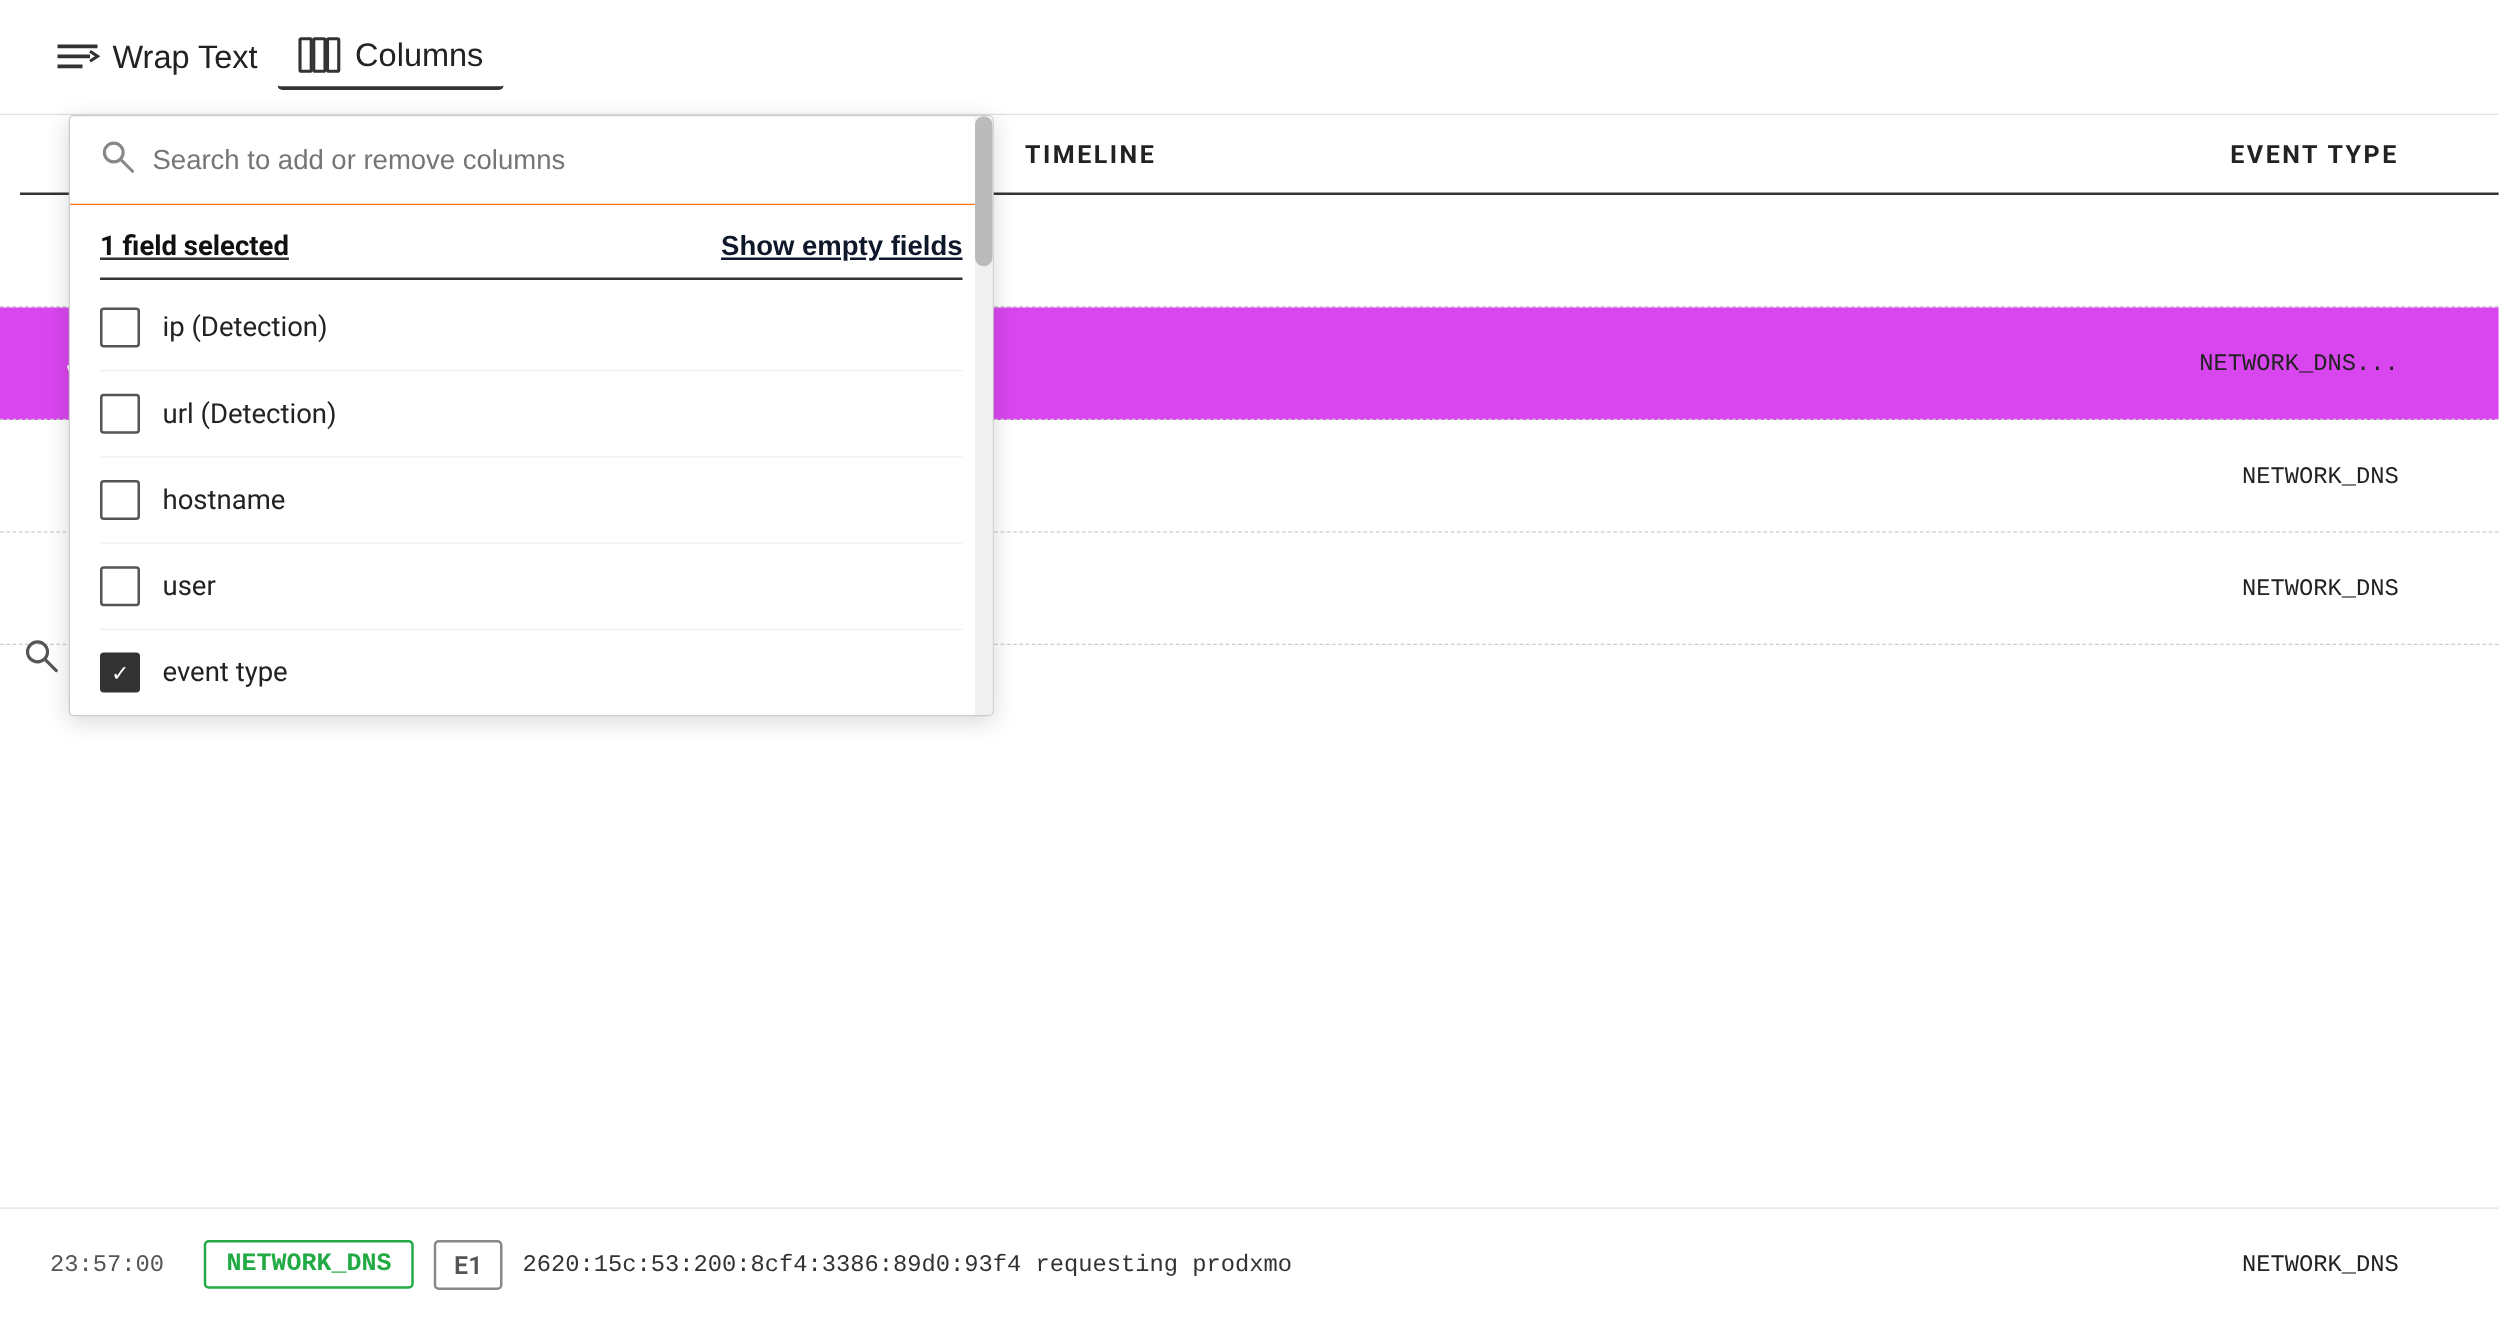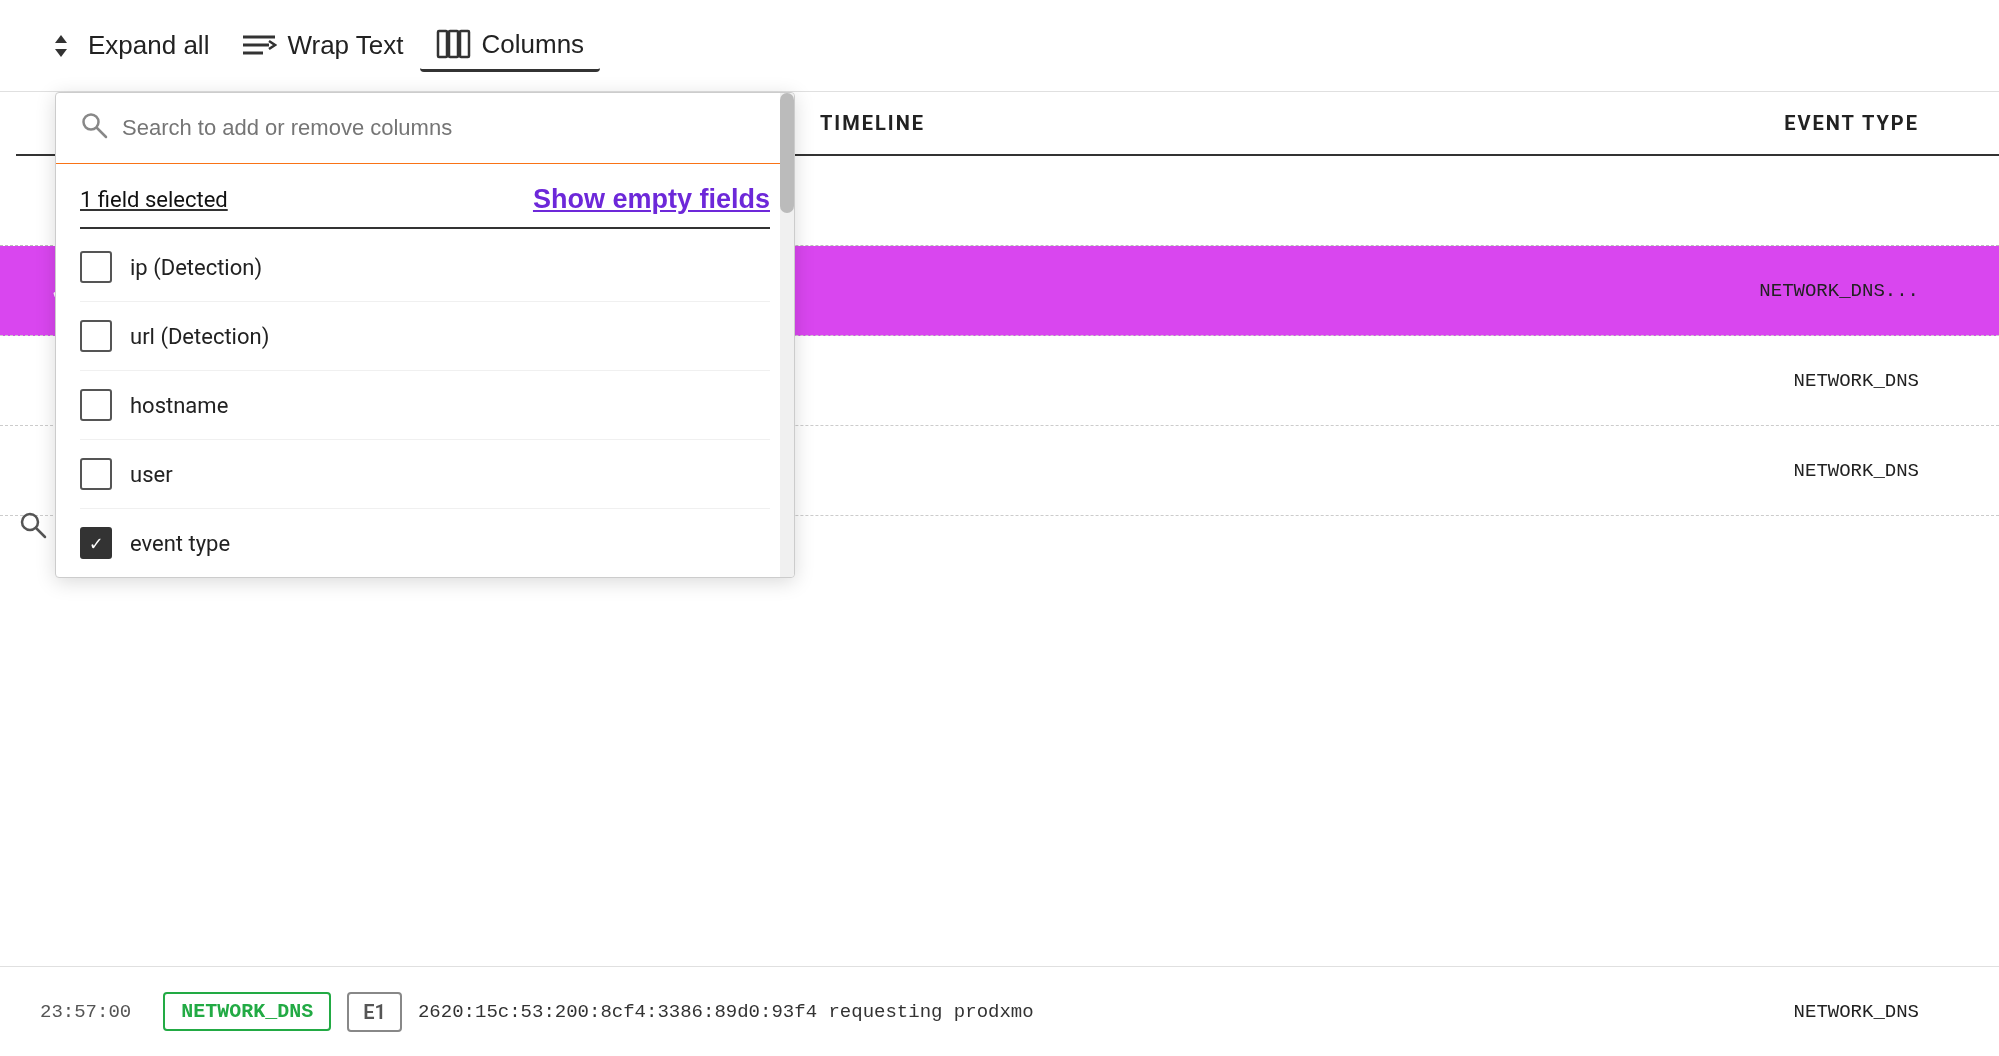--- a/index.html
+++ b/index.html
@@ -124,29 +124,29 @@
     .field-count-row {
       display: flex;
       align-items: center;
       justify-content: space-between;
       padding: 20px 0 12px 0;
       border-bottom: 2px solid #333;
       margin-bottom: 4px;
     }
     .field-count-label {
       font-size: 22px;
-      font-weight: 400;
+      font-weight: 700;
       color: #111;
       text-decoration: underline;
       text-decoration-color: #333;
     }
     .show-empty-btn {
-      font-size: 27px;
+      font-size: 22px;
       font-weight: 600;
-      color: #6d28d9;
+      color: #0f172a;
       background: none;
       border: none;
       cursor: pointer;
       text-decoration: underline;
     }
     .field-item {
       display: flex;
       align-items: center;
       gap: 18px;
       padding: 18px 0;
@@ -373,29 +373,20 @@
   <div class="bottom-bar">
     <span class="bottom-time">23:57:00</span>
     <span class="tag-dns">NETWORK_DNS</span>
     <span class="tag-e1">E1</span>
     <span class="bottom-data">2620:15c:53:200:8cf4:3386:89d0:93f4 requesting prodxmo</span>
     <span class="bottom-event">NETWORK_DNS</span>
   </div>
 </div>
 
 <div class="toolbar">
-  <button class="toolbar-btn">
-    <span class="icon-svg">
-      <svg width="34" height="34" viewBox="0 0 34 34" fill="none">
-        <path d="M17 6 L11 14 L23 14 Z" fill="#333"></path>
-        <path d="M17 28 L11 20 L23 20 Z" fill="#333"></path>
-      </svg>
-    </span>
-    <span>Expand all</span>
-  </button>
   <button class="toolbar-btn">
     <span class="icon-svg">
       <svg width="36" height="34" viewBox="0 0 36 34" fill="none">
         <line x1="2" y1="8" x2="34" y2="8" stroke="#333" stroke-width="3"></line>
         <line x1="2" y1="16" x2="28" y2="16" stroke="#333" stroke-width="3"></line>
         <path d="M28 12 L34 16 L28 20" fill="none" stroke="#333" stroke-width="2.5"></path>
         <line x1="2" y1="24" x2="22" y2="24" stroke="#333" stroke-width="3"></line>
       </svg>
     </span>
     <span>Wrap Text</span>

